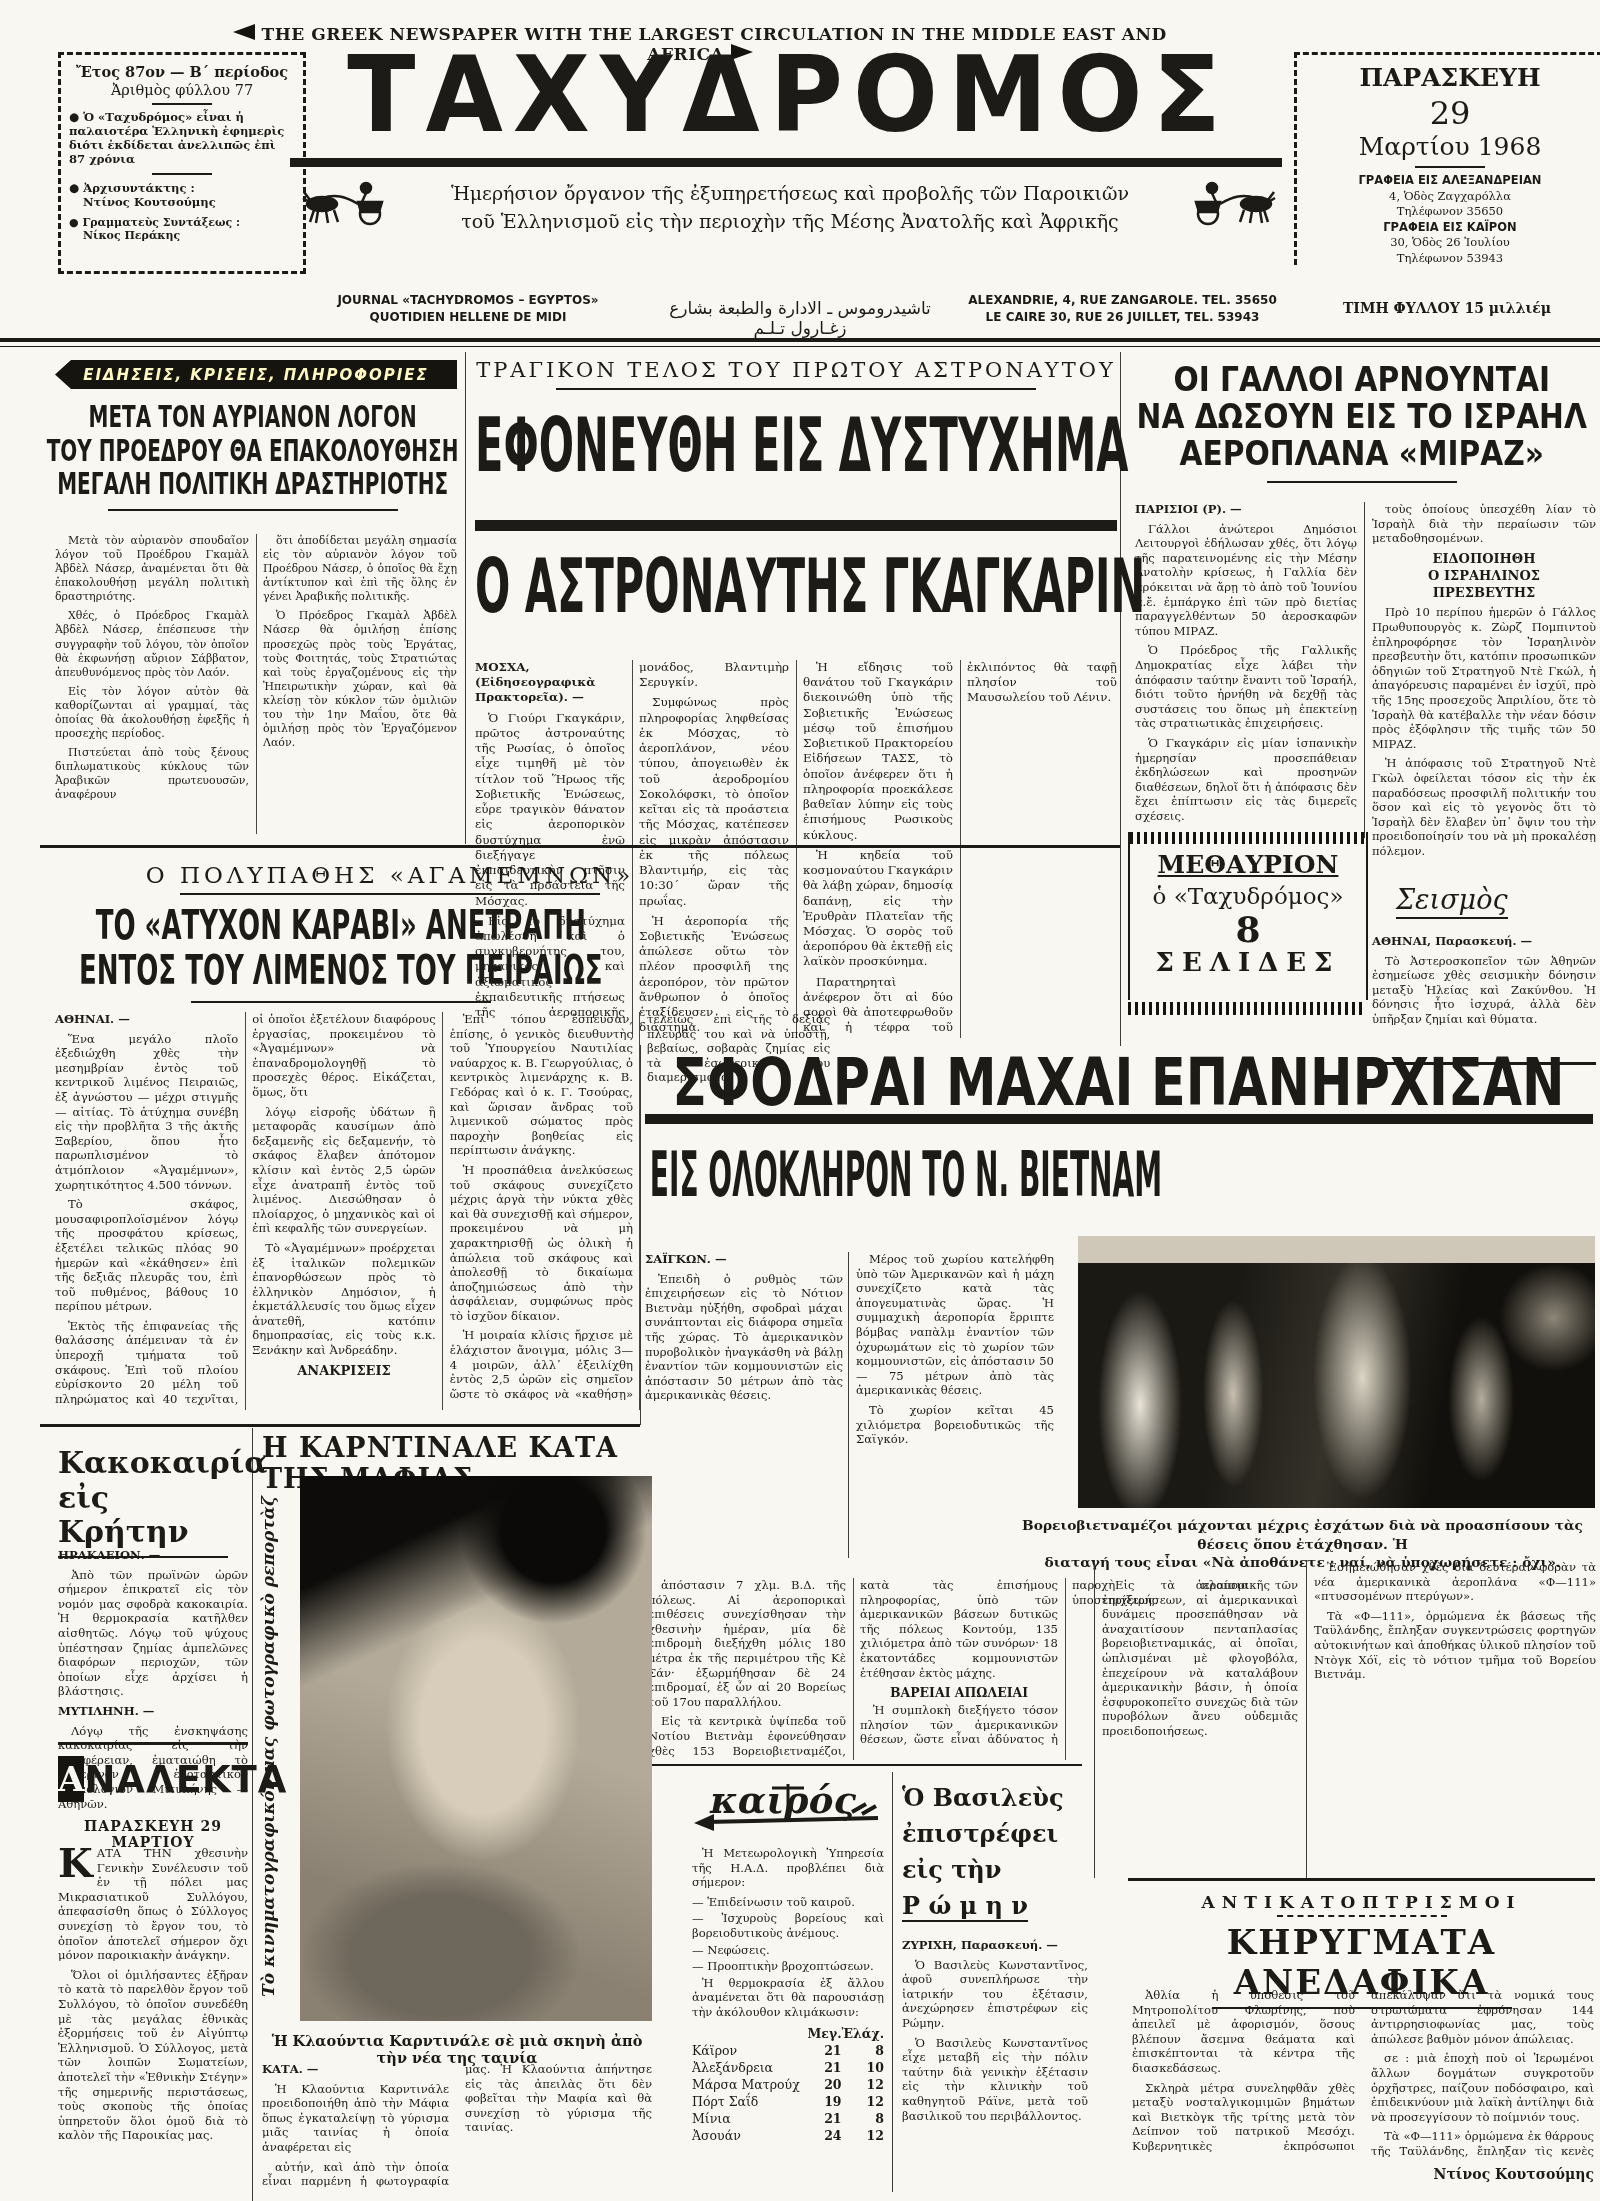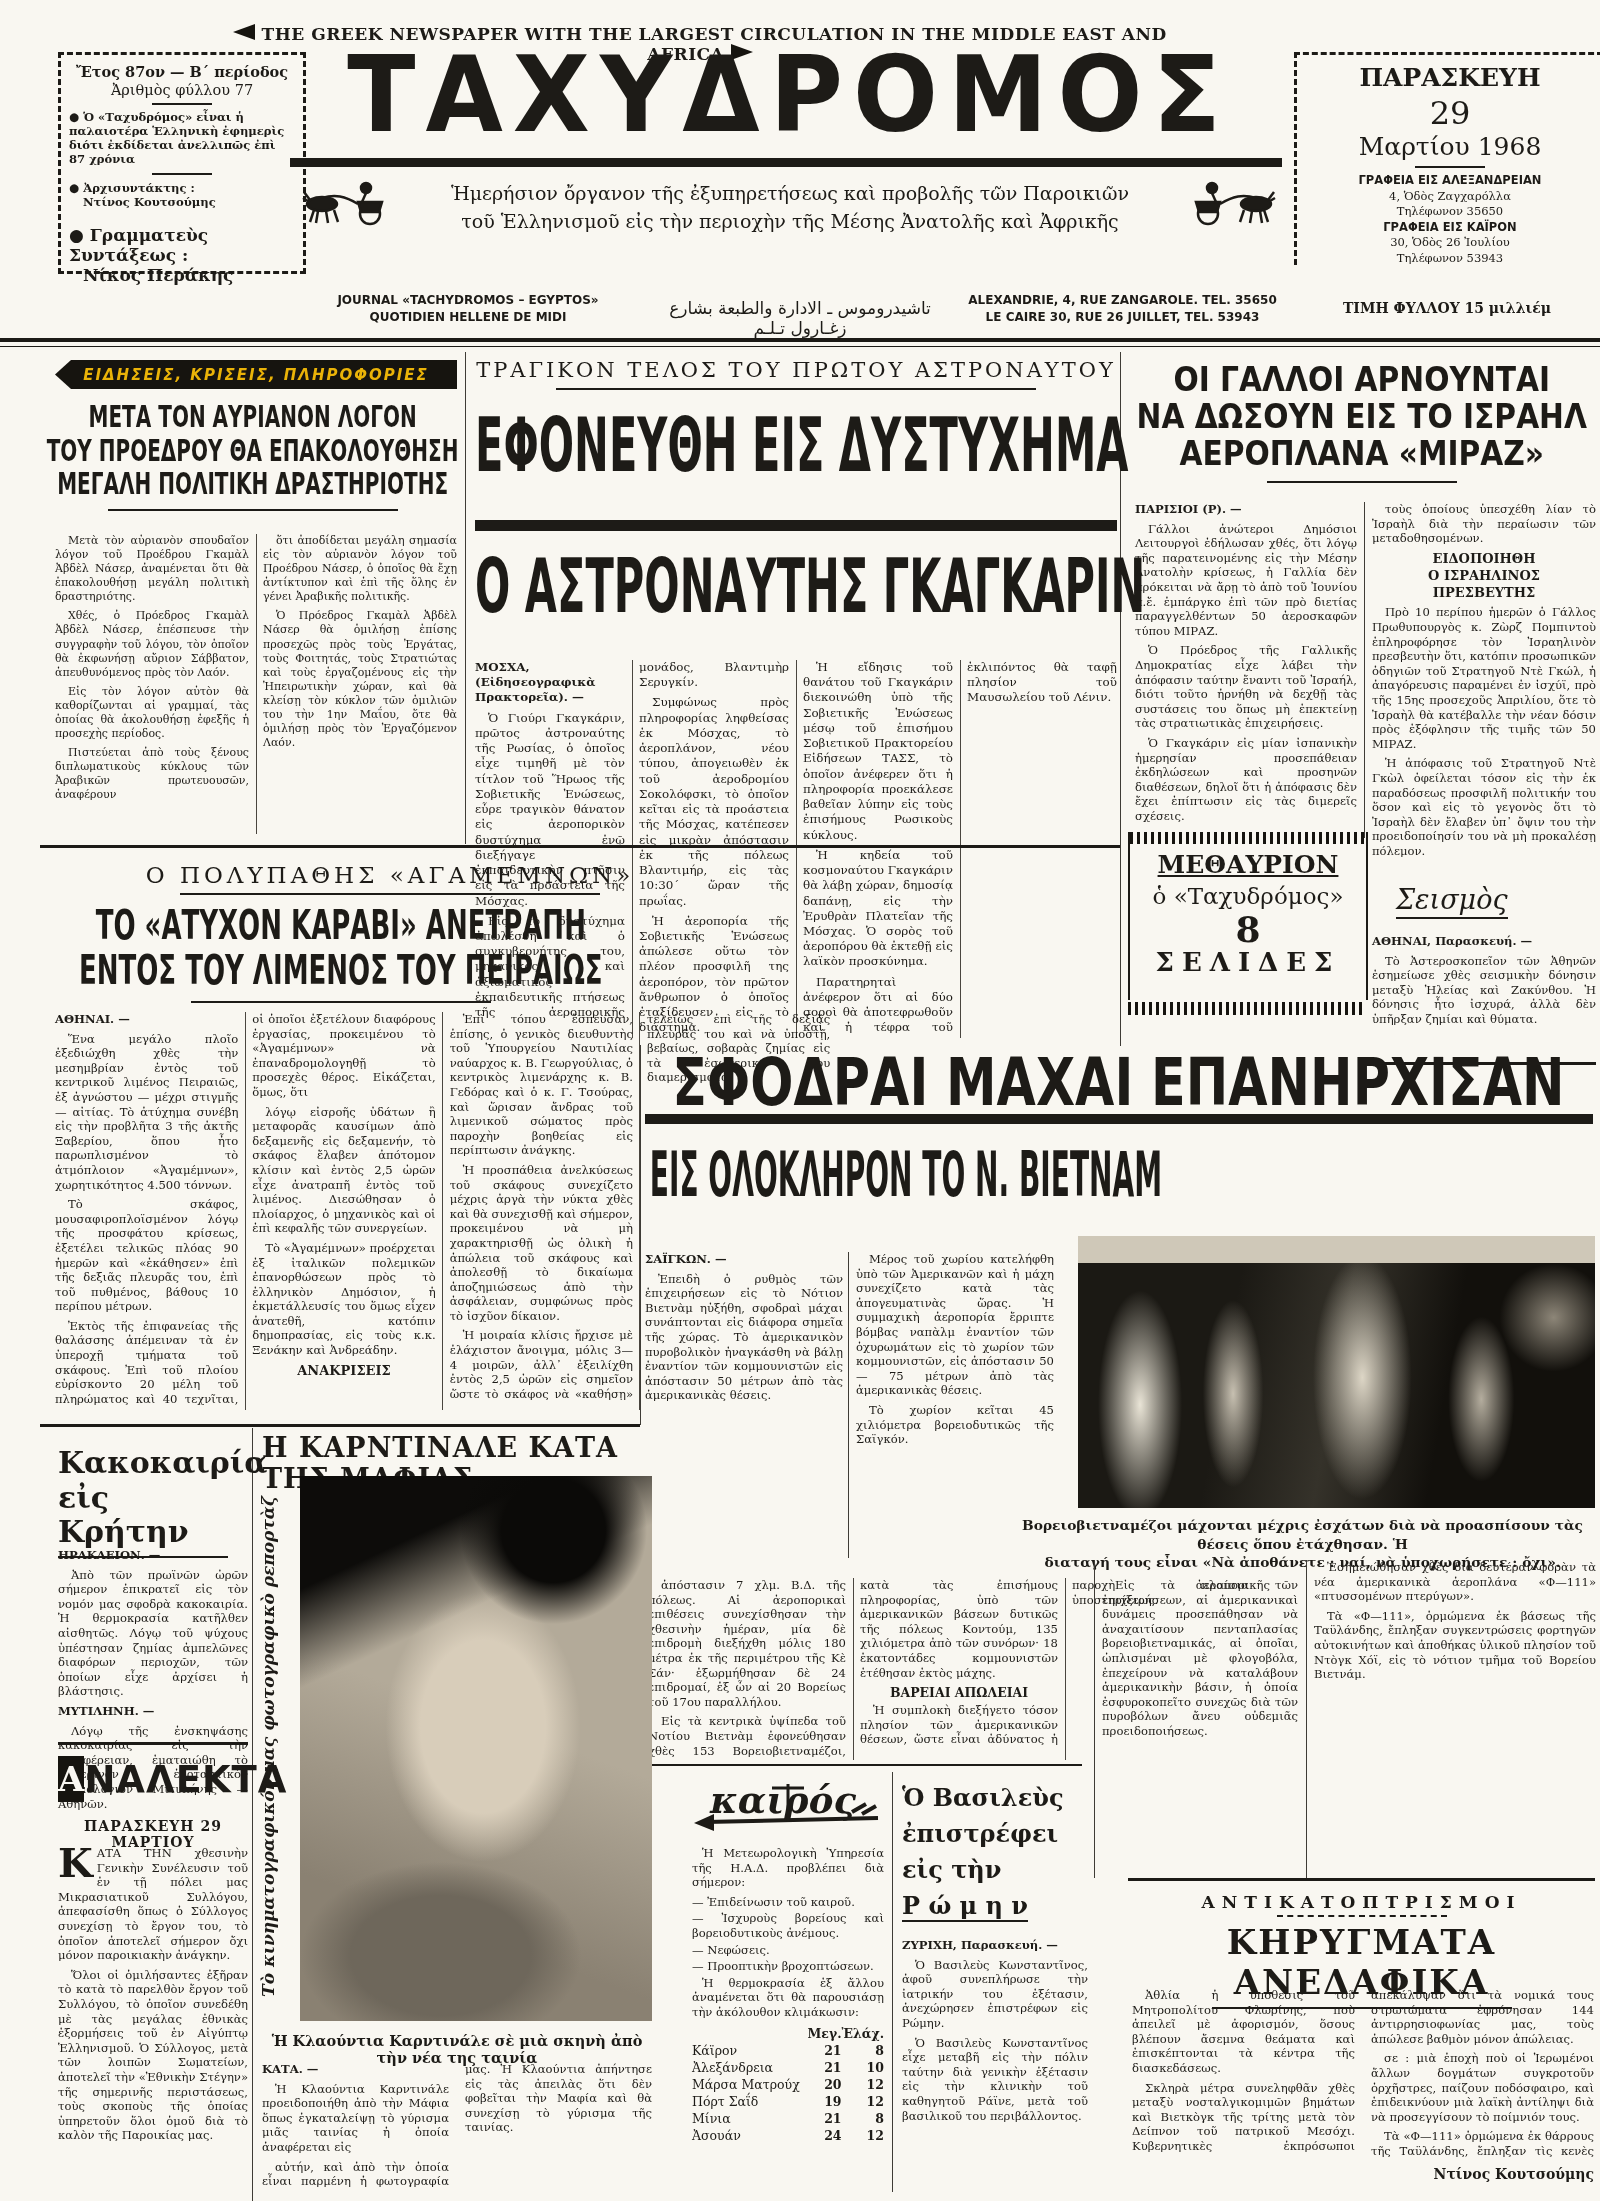--- a/index.html
+++ b/index.html
@@ -11,21 +11,21 @@
   .i{font-style:italic;}
   .rule{background:#1d1b17;}
   .cnd{display:block;transform-origin:0 50%;font-family:"DejaVu Sans","Liberation Sans",sans-serif;
        font-weight:bold;line-height:1.12;text-align:center;white-space:nowrap;}
   .serifhead{font-family:"DejaVu Serif","Liberation Serif",serif;font-weight:bold;}
   p{margin:0 0 5px 0;text-indent:13px;text-align:justify;}
   p.dl{text-indent:0;font-weight:bold;}
   .body-sm{font-size:11px;line-height:1.28;}
   .body-xs{font-size:11.6px;line-height:1.26;}
   .colblock{column-fill:auto;}
-  .banner{background:#16140f;color:#eab308;font-family:"DejaVu Sans","Liberation Sans",sans-serif;
+  .banner{background:#16140f;color:#fef9c3;font-family:"DejaVu Sans","Liberation Sans",sans-serif;
           font-weight:bold;font-style:italic;letter-spacing:2px;
           clip-path:polygon(16px 0,100% 0,100% 100%,16px 100%,0 50%);
           display:flex;align-items:center;justify-content:center;}
   .stripes{background:repeating-linear-gradient(90deg,#16140f 0 3px,transparent 3px 7px);}
   .vline{position:absolute;width:1px;background:#3f3c36;}
   .dashbox{border:3px dashed #1d1b17;}
   .tbl{width:100%;border-collapse:collapse;font-size:12.5px;}
   .tbl td{padding:1px 0;}
   .tbl .num{text-align:right;width:34px;font-weight:bold;}
   .photo{background-color:#14120f;}
@@ -60,21 +60,21 @@
     <span class="tri-r"></span>
   </div>
 
   <div class="abs dashbox" style="left:58px;top:52px;width:226px;height:200px;padding:8px 8px;">
     <div class="ctr b" style="font-size:14.5px;">Ἔτος 87ον — Β´ περίοδος</div>
     <div class="ctr" style="font-size:14.5px;margin-top:2px;">Ἀριθμὸς φύλλου 77</div>
     <div class="rule" style="width:60px;height:2px;margin:5px auto;"></div>
     <div style="font-size:11.6px;font-weight:bold;line-height:1.22;">● <span>Ὁ «Ταχυδρόμος» εἶναι ἡ παλαιοτέρα Ἑλληνικὴ ἐφημερὶς διότι ἐκδίδεται ἀνελλιπῶς ἐπὶ 87 χρόνια</span></div>
     <div class="rule" style="width:60px;height:2px;margin:6px auto;"></div>
     <div style="font-size:11.6px;font-weight:bold;">● <span>Ἀρχισυντάκτης :</span><br><span style="margin-left:14px;">Ντίνος Κουτσούμης</span></div>
-    <div style="font-size:17px;font-weight:bold;margin-top:16px;">● <span>Γραμματεὺς Συντάξεως :</span><br><span style="margin-left:14px;">Νίκος Περάκης</span></div>
+    <div style="font-size:11px;font-weight:bold;margin-top:7px;">● <span>Γραμματεὺς Συντάξεως :</span><br><span style="margin-left:14px;">Νίκος Περάκης</span></div>
   </div>
 
   <div class="abs ctr" style="left:296px;top:40px;width:986px;font-family:'DejaVu Sans',sans-serif;font-weight:bold;font-size:100px;line-height:1.05;letter-spacing:10px;transform:scaleY(1.05);transform-origin:top;">ΤΑΧΥΔΡΟΜΟΣ</div>
   <div class="abs rule" style="left:290px;top:158px;width:992px;height:9px;"></div>
 
   <svg class="abs" style="left:300px;top:170px;" width="92" height="58" viewBox="0 0 92 58">
     <g stroke="#1d1b17" stroke-width="2.5" fill="none">
       <circle cx="70" cy="44" r="10"></circle>
       <path d="M58,32 h24 l-3,10 h-18 z" fill="#1d1b17"></path>
       <circle cx="66" cy="18" r="5" fill="#1d1b17"></circle>

